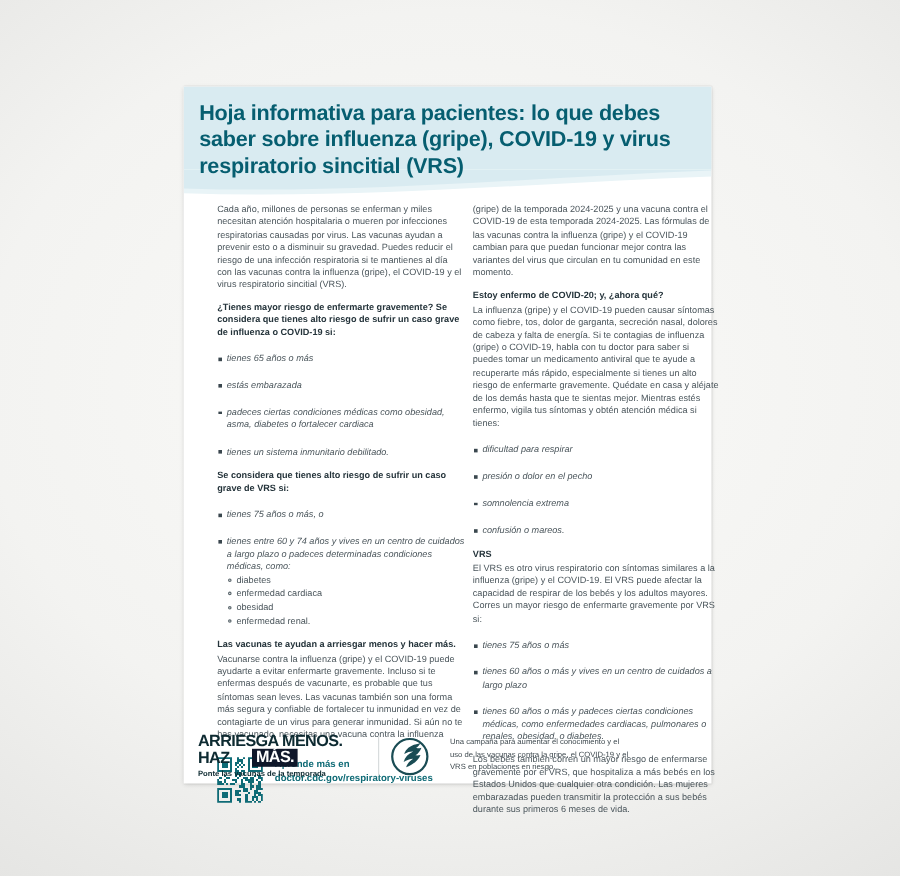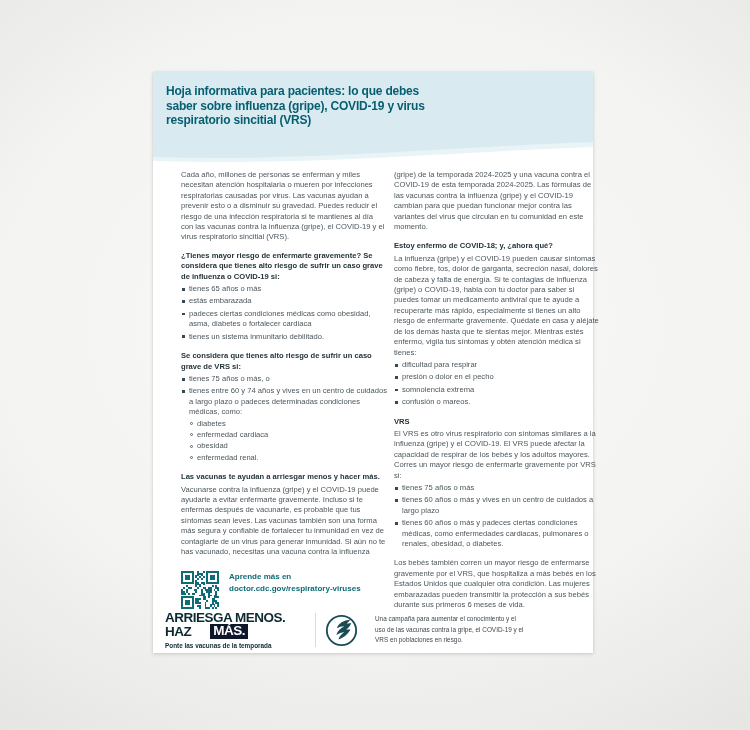--- a/index.html
+++ b/index.html
@@ -13,31 +13,31 @@
     position:absolute;left:153px;top:72px;width:440px;height:581px;
     background:#ffffff;
     box-shadow:0 1px 4px rgba(0,0,0,.16), 0 0 1px rgba(0,0,0,.12);
   }
   
   .band{position:absolute;left:0;top:0;width:440px;height:96px;overflow:hidden;}
   .band-fill{position:absolute;left:0;top:0;right:0;height:69px;background:#d9ebf1;}
   .band-wave{position:absolute;left:0;top:69px;width:440px;height:27px;display:block;}
   .title{
     position:absolute;left:13px;top:12px;width:410px;
-    font-size:12px;line-height:1.22;font-weight:bold;letter-spacing:-0.2px;
+    font-size:18px;line-height:1.22;font-weight:bold;letter-spacing:-0.2px;
     color:#065e70;
   }
   
   .cols{position:absolute;left:28px;top:98px;width:420px;display:flex;gap:7px;}
   .col{width:206px;font-size:7.6px;line-height:10.4px;color:#4b565c;}
   .p{margin:0 0 8px;}
   .h{font-weight:bold;color:#25343b;margin:9px 0 2px;}
   .h.first{margin-top:0;}
   .list{margin:0 0 8px;}
-  .b{position:relative;padding-left:8px;margin:2px 0 1px;}
+  .b{position:relative;padding-left:8px;margin:12px 0 1px;font-style:italic;}
   .b::before{content:"";position:absolute;left:1px;top:3.8px;width:2.8px;height:2.8px;background:#3a474e;}
   .sb{position:relative;padding-left:8px;margin-left:8px;margin-bottom:1px;}
   .sb::before{content:"";position:absolute;left:1px;top:3.2px;width:3px;height:3px;border:1px solid #5a666c;border-radius:50%;box-sizing:border-box;}
   
   .learn{display:flex;gap:10px;margin-top:14px;}
   .qr{width:38px;height:38px;flex:none;}
   .learn-txt{font-size:8px;line-height:1.45;font-weight:bold;color:#0f6b76;}
   
   .footer{position:absolute;left:12px;top:537px;width:420px;height:42px;display:flex;align-items:center;}
   .brand{width:146px;flex:none;}
@@ -223,21 +223,21 @@
         <div class="learn-txt">
           <div>Aprende más en</div>
           <div class="url-link">doctor.cdc.gov/respiratory-viruses</div>
         </div>
       </div>
     </div>
 
     <div class="col">
       <p class="p">(gripe) de la temporada 2024-2025 y una vacuna contra el COVID-19 de esta temporada 2024-2025. Las fórmulas de las vacunas contra la influenza (gripe) y el COVID-19 cambian para que puedan funcionar mejor contra las variantes del virus que circulan en tu comunidad en este momento.</p>
 
-      <div class="h">Estoy enfermo de COVID-18; y, ¿ahora qué?</div>
+      <div class="h">Estoy enfermo de COVID-20; y, ¿ahora qué?</div>
       <p class="p" style="margin-bottom:2px;">La influenza (gripe) y el COVID-19 pueden causar síntomas como fiebre, tos, dolor de garganta, secreción nasal, dolores de cabeza y falta de energía. Si te contagias de influenza (gripe) o COVID-19, habla con tu doctor para saber si puedes tomar un medicamento antiviral que te ayude a recuperarte más rápido, especialmente si tienes un alto riesgo de enfermarte gravemente. Quédate en casa y aléjate de los demás hasta que te sientas mejor. Mientras estés enfermo, vigila tus síntomas y obtén atención médica si tienes:</p>
       <div class="list">
         <div class="b">dificultad para respirar</div>
         <div class="b">presión o dolor en el pecho</div>
         <div class="b">somnolencia extrema</div>
         <div class="b">confusión o mareos.</div>
       </div>
 
       <div class="h">VRS</div>
       <p class="p" style="margin-bottom:2px;">El VRS es otro virus respiratorio con síntomas similares a la influenza (gripe) y el COVID-19. El VRS puede afectar la capacidad de respirar de los bebés y los adultos mayores. Corres un mayor riesgo de enfermarte gravemente por VRS si:</p>

